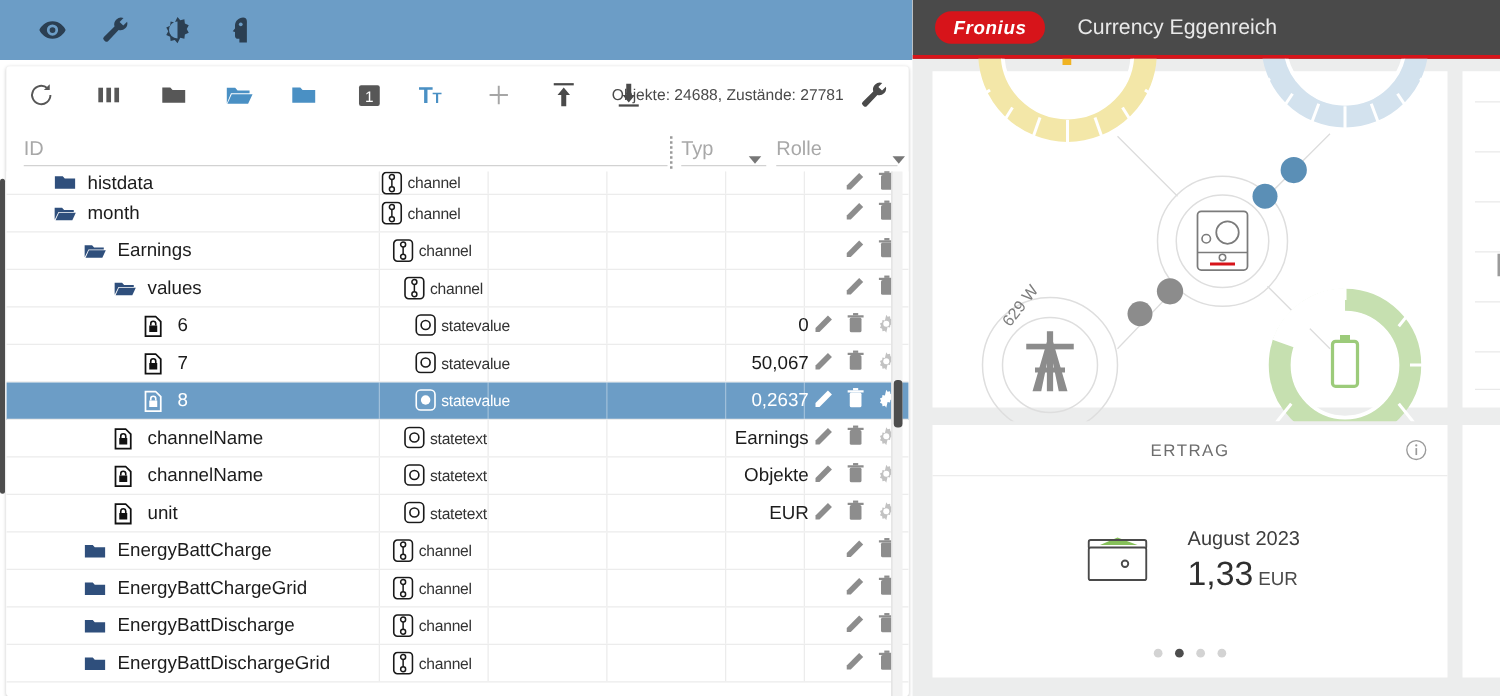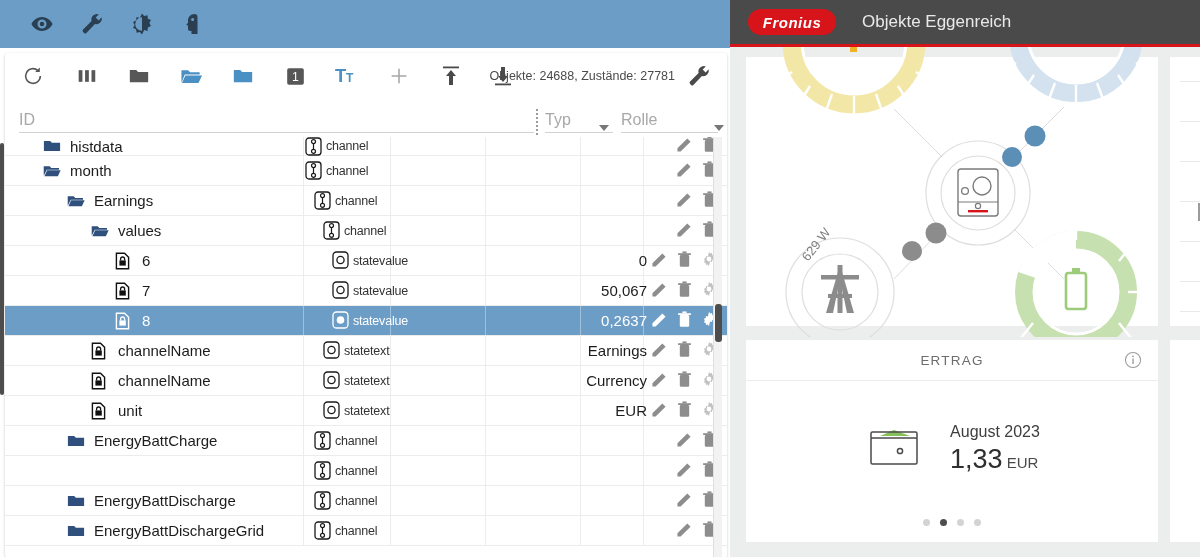--- a/index.html
+++ b/index.html
@@ -616,21 +616,21 @@
               </span>
       <span>channelName</span>
     </span>
     <span class="c-type" style="left:318px">
       <span class="tico"><svg width="17" height="18" viewBox="0 0 17 18">
                   <rect x="1" y="1" width="15" height="16" rx="3.5" fill="none" stroke="#1a1a1a" stroke-width="1.3"></rect>
                   <circle cx="8.5" cy="9" r="3.6" fill="none" stroke="#1a1a1a" stroke-width="1.3"></circle>
                 </svg></span>
       <span class="tlabel">statetext</span>
     </span>
-    <span class="c-val">Currency</span>
+    <span class="c-val">Objekte</span>
     <span class="c-acts">
       <span><svg width="17" height="17" viewBox="0 0 18 18">
                   <path fill="#8d8d8d" d="M1.5 13.1L12 2.6l3.4 3.4L4.9 16.5H1.5z"></path>
                 </svg></span>
               <span><svg width="15" height="17" viewBox="0 0 16 18">
                   <rect x="3" y="4.3" width="10" height="12.5" rx="1.4" fill="#8d8d8d"></rect>
                   <rect x="1.2" y="2.3" width="13.6" height="1.9" fill="#8d8d8d"></rect>
                   <rect x="5.8" y="0.4" width="4.4" height="2" fill="#8d8d8d"></rect>
                 </svg></span>
               <span><svg width="16" height="16" viewBox="0 0 18 18">
@@ -712,20 +712,28 @@
                   <rect x="5.8" y="0.4" width="4.4" height="2" fill="#8d8d8d"></rect>
                 </svg></span>
     </span>
           </div>
           <div class="trow">
     <span class="cell-div" style="left:298px"></span>
             <span class="cell-div" style="left:385px"></span>
             <span class="cell-div" style="left:480px"></span>
             <span class="cell-div" style="left:575px"></span>
             <span class="cell-div" style="left:638px"></span>
+    <span class="c-name" style="padding-left:62px">
+      <span class="ico">
+                <svg width="18" height="16" viewBox="0 0 20 16">
+                  <path fill="#2f4f7c" d="M1 2.5h7l1.8 2h9.2v9H1z"></path>
+                </svg>
+              </span>
+      <span>EnergyBattChargeGrid</span>
+    </span>
     <span class="c-type" style="left:309px">
       <span class="tico"><svg width="17" height="19" viewBox="0 0 17 19">
                   <rect x="1" y="1" width="15" height="17" rx="3" fill="none" stroke="#1a1a1a" stroke-width="1.3"></rect>
                   <circle cx="8.5" cy="4.6" r="2" fill="none" stroke="#1a1a1a" stroke-width="1.2"></circle>
                   <line x1="8.5" y1="6.6" x2="8.5" y2="12.4" stroke="#1a1a1a" stroke-width="1.2"></line>
                   <circle cx="8.5" cy="14.3" r="2" fill="none" stroke="#1a1a1a" stroke-width="1.2"></circle>
                 </svg></span>
       <span class="tlabel">channel</span>
     </span>
     <span class="c-val"></span>
@@ -820,21 +828,21 @@
 
   <div id="left-scrollbar">
     <div class="thumb"></div>
   </div>
 </div>
 
 <div id="right-panel">
 
   <div id="fr-header">
     <div id="fr-logo">Fronius</div>
-    <div id="fr-title">Objekte Eggenreich</div>
+    <div id="fr-title">Currency Eggenreich</div>
   </div>
 
   <div class="fr-card" id="edge-card-top">
     <div class="edge-grid" style="top:24px"></div>
     <div class="edge-grid" style="top:64px"></div>
     <div class="edge-grid" style="top:104px"></div>
     <div class="edge-grid" style="top:144px"></div>
     <div class="edge-grid" style="top:184px"></div>
     <div class="edge-grid" style="top:224px"></div>
     <div class="edge-grid" style="top:254px"></div>

